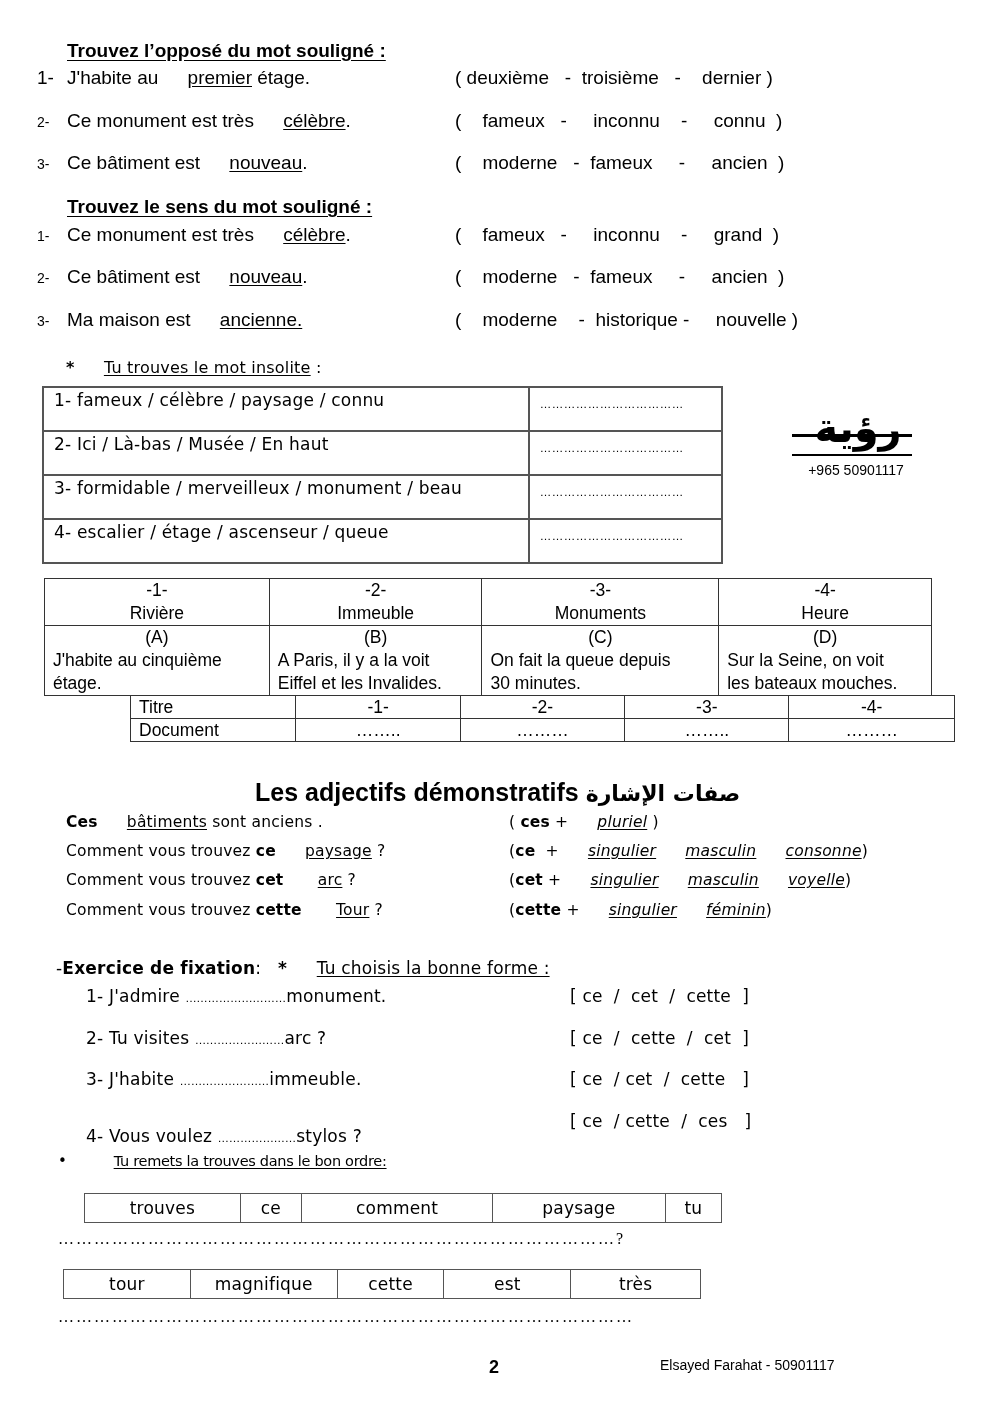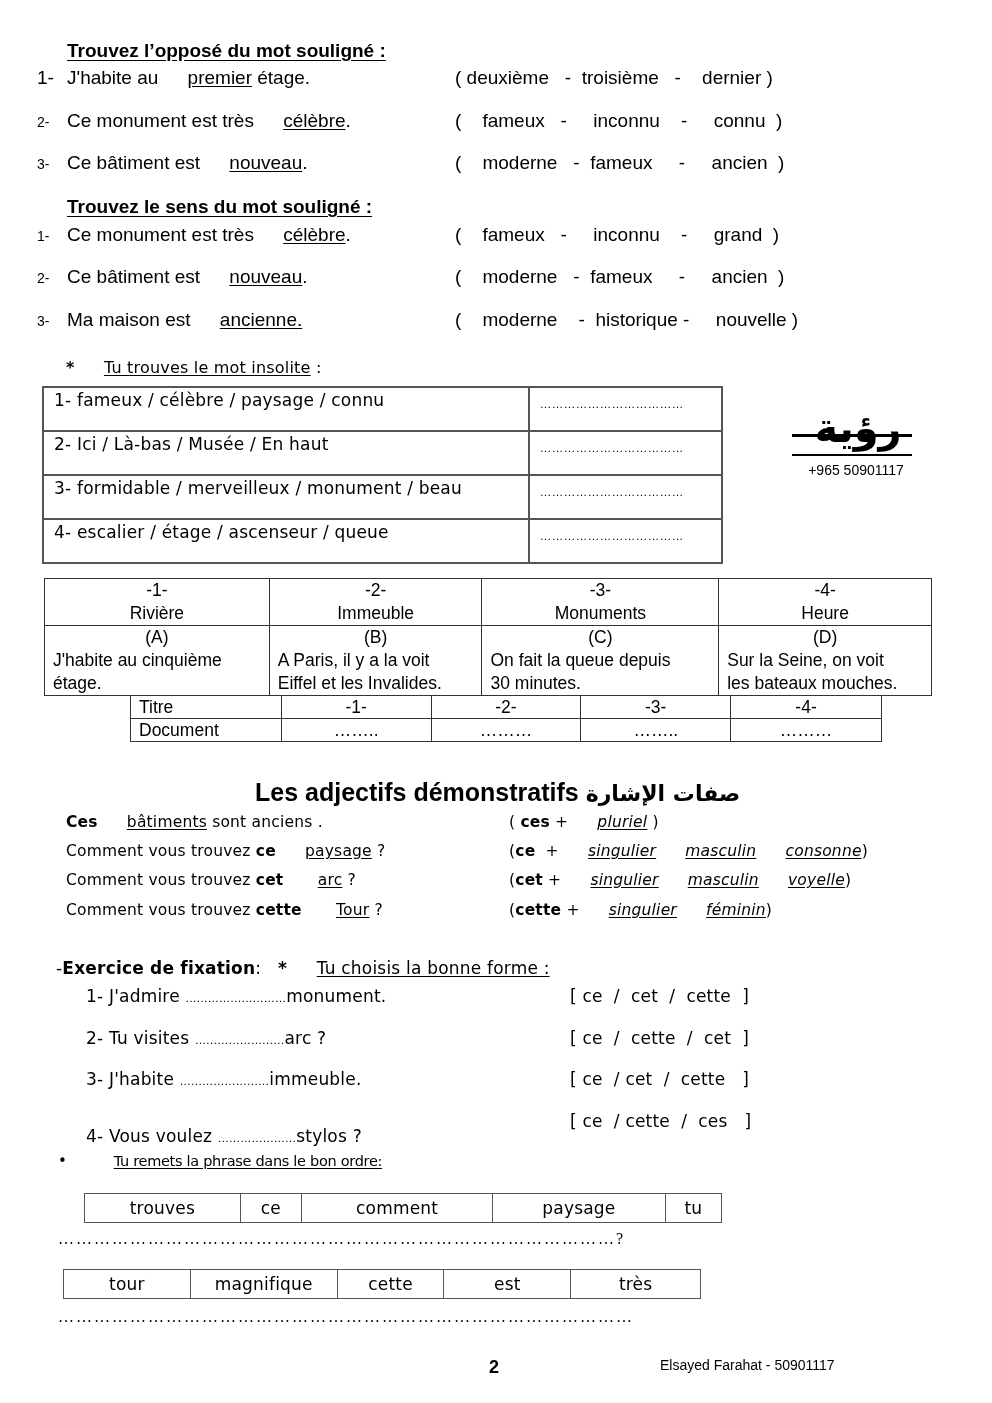--- a/index.html
+++ b/index.html
@@ -17,21 +17,21 @@
   
   table { border-collapse: collapse; }
   .insolite { position: absolute; left: 42px; top: 386px; width: 681px; }
   .insolite td { border: 2px solid #555; height: 44px; padding: 2px 14px 14px 10px; vertical-align: top; font-size: 17px; }
   .insolite td.ans { width: 193px; font-size: 11px; letter-spacing: 1px; padding-top: 10px; }
 
   .match { position: absolute; left: 44px; top: 578px; width: 888px; font-family: "Liberation Sans", sans-serif; font-size: 17.5px; }
   .match td { border: 1.5px solid #333; padding: 0 8px; vertical-align: top; line-height: 23px; }
   .match .c { text-align: center; }
 
-  .answers { position: absolute; left: 130px; top: 695px; width: 752px; font-family: "Liberation Sans", sans-serif; font-size: 17.5px; }
+  .answers { position: absolute; left: 130px; top: 695px; width: 825px; font-family: "Liberation Sans", sans-serif; font-size: 17.5px; }
   .answers td { border: 1.5px solid #333; padding: 0 8px; line-height: 21px; height: 23px; }
   .answers td.c { text-align: center; }
 
   .words { position: absolute; font-size: 17px; }
   .words td { border: 1.5px solid #555; text-align: center; height: 29px; padding: 0 4px; }
 
   .dots { letter-spacing: 2px; font-family: "Liberation Serif", serif; font-size: 16px; }
 </style>
 </head>
 <body>
@@ -213,21 +213,21 @@
 </div>
 <div class="abs comic" style="left:570px; top:1069px; font-size:17px; white-space:pre;">[ ce  / cet  /  cette   ]</div>
 
 <div class="abs comic" style="left:86px; top:1126px; font-size:17px; white-space:nowrap;">
   <span>4- Vous voulez </span><span style="font-size:11px;">…………………</span><span>stylos ?</span>
 </div>
 <div class="abs comic" style="left:570px; top:1111px; font-size:17px; white-space:pre;">[ ce  / cette  /  ces   ]</div>
 
 <div class="abs" style="left:58px; top:1152px; font-size:15px; white-space:nowrap;">
   <span>•</span>
-  <u class="comic" style="font-size:14.5px; margin-left:18px; letter-spacing:-0.3px;">Tu remets la phrase dans le bon ordre:</u>
+  <u class="comic" style="font-size:14.5px; margin-left:18px; letter-spacing:-0.3px;">Tu remets la trouves dans le bon ordre:</u>
 </div>
 
 <table class="words comic" style="left:84px; top:1193px; width:638px;padding-left:20px;">
   <tbody>
       <tr>
     <td>trouves</td>
     <td>ce</td>
     <td>comment</td>
     <td>paysage</td>
     <td>tu</td>

